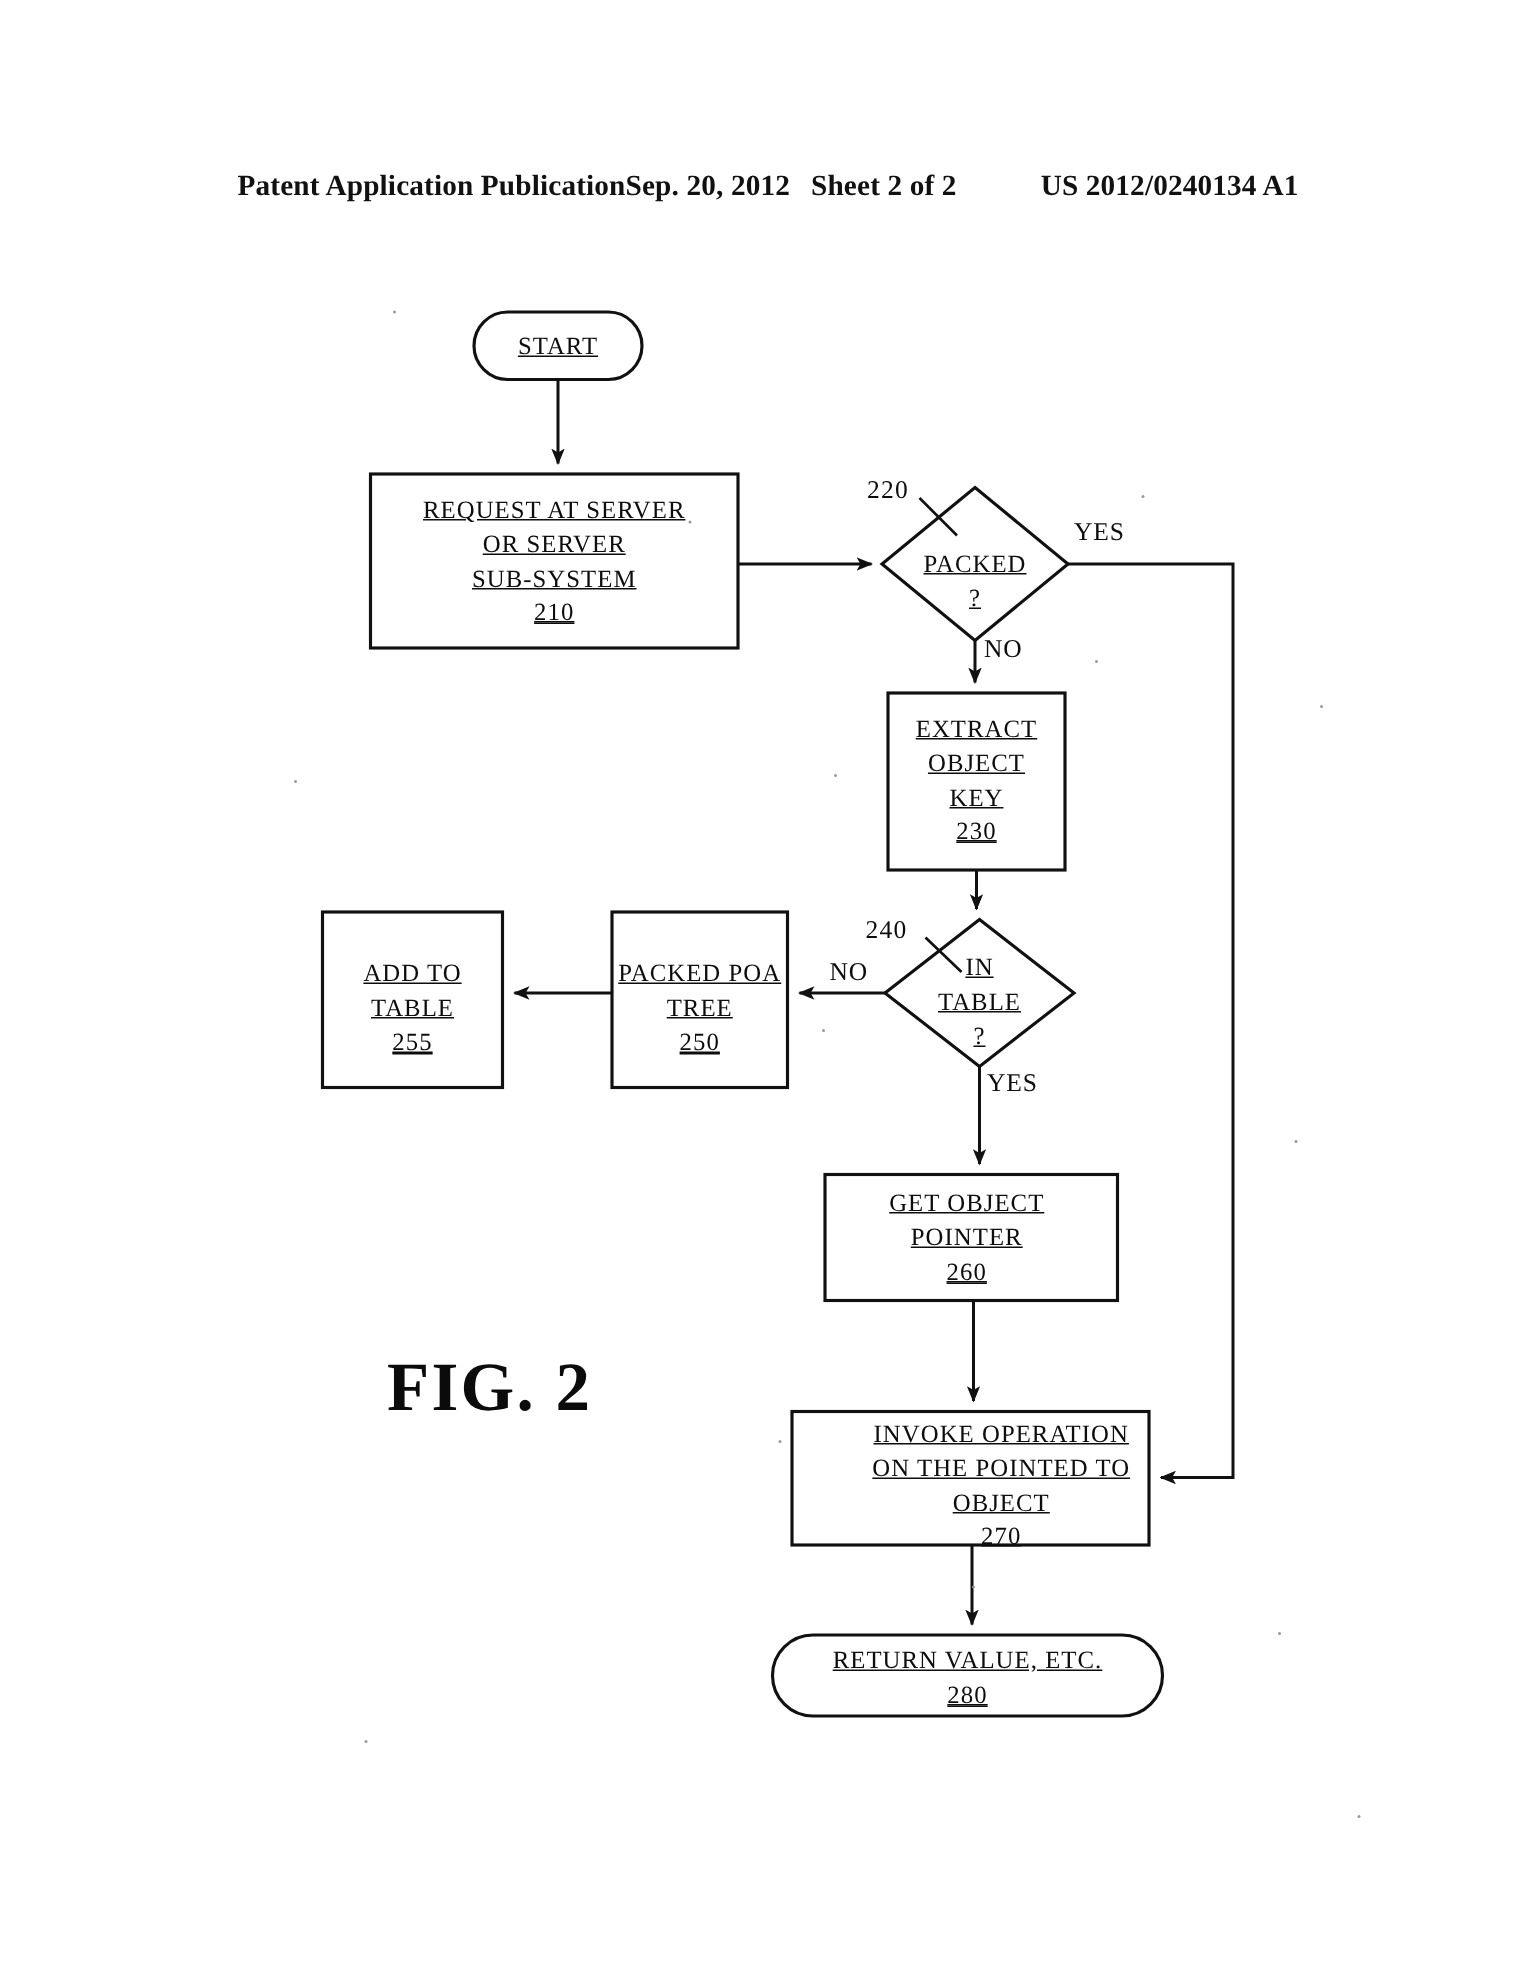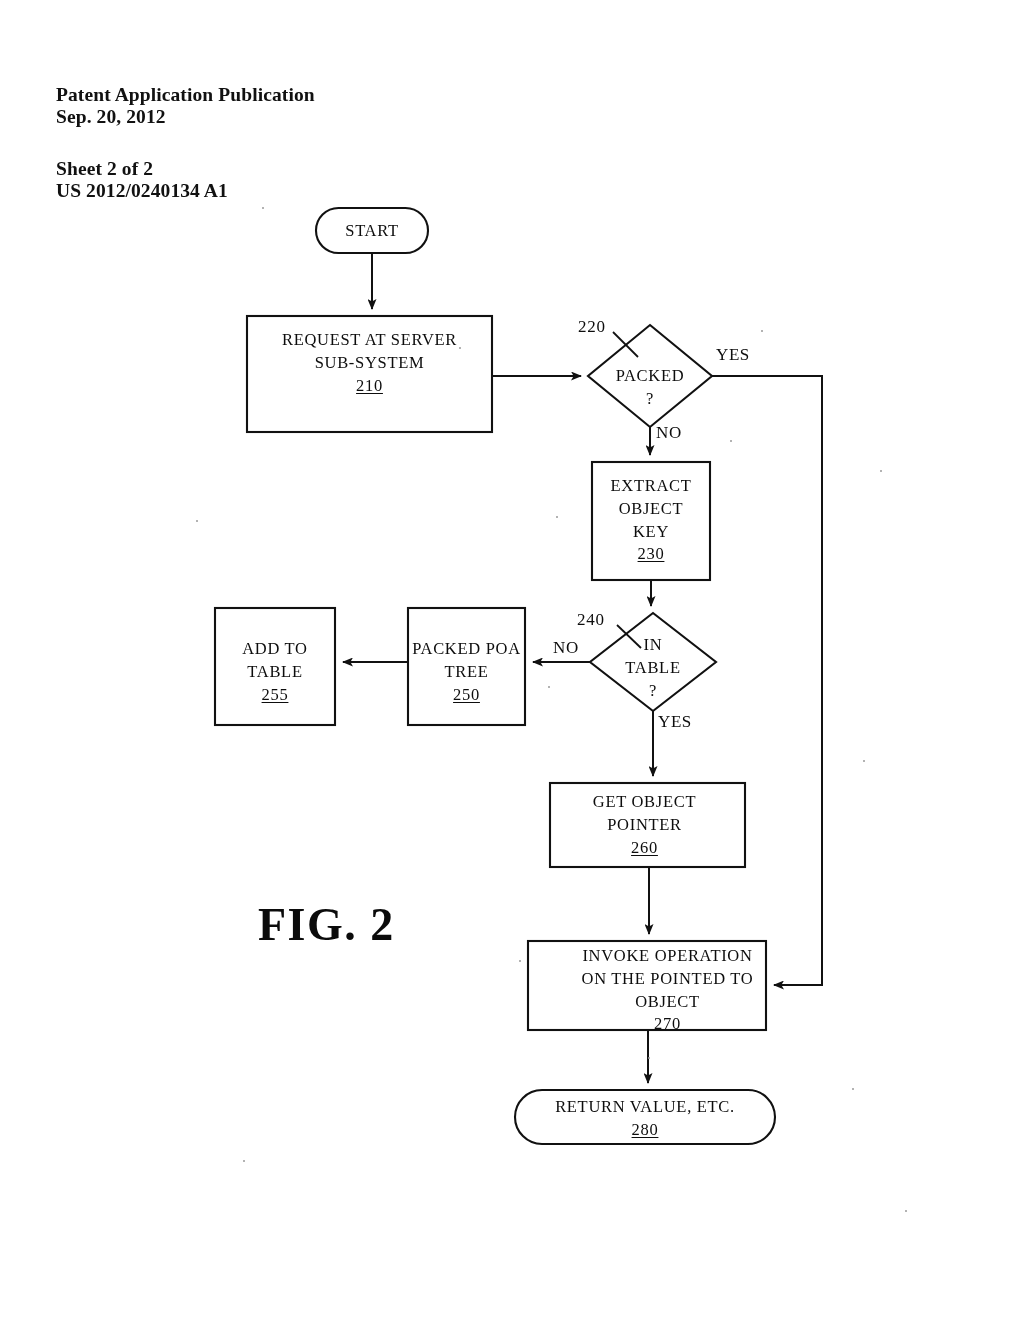--- a/index.html
+++ b/index.html
@@ -24,21 +24,20 @@
     left: 0;
     width: 1024px;
     display: flex;
     justify-content: center;
     align-items: baseline;
     font-family: "Liberation Serif", "DejaVu Serif", serif;
     font-weight: bold;
     font-size: 19.5px;
     letter-spacing: 0.1px;
     white-space: nowrap;
-    flex-direction: column;
   }
   #page-header .hdr-pub { }
   #page-header .hdr-date { }
   #page-header .hdr-sheet { margin-left: 14px; margin-top: 30px; }
   #page-header .hdr-docnum { margin-left: 56px; }
 
   
   #figure {
     position: absolute;
     top: 0;
@@ -56,20 +55,21 @@
   .node-text {
     position: absolute;
     text-align: center;
     font-family: "Liberation Serif", "DejaVu Serif", serif;
     font-size: 16.5px;
     line-height: 1.38;
     letter-spacing: 0.7px;
     color: #0d0d0d;
     white-space: nowrap;
     pointer-events: none;
+    text-decoration: underline;
   }
   .node-text .ref {
     text-decoration: underline;
     text-underline-offset: 2px;
   }
   .node-text .ref.no-rule {
     text-decoration: none;
   }
 
   .edge-label {
@@ -181,20 +181,21 @@
       <path d="M617,625 L641,648"></path>
     </g>
   </svg>
 
   <div class="node-text" style="left:316px; top:220px; width:112px;">
     <span>START</span>
   </div>
 
   <div class="node-text" style="left:247px; top:329px; width:245px;">
     <div>REQUEST AT SERVER</div>
+    <div>OR SERVER</div>
     <div>SUB-SYSTEM</div>
     <div><span class="ref">210</span></div>
   </div>
 
   <div class="node-text" style="left:588px; top:365px; width:124px;">
     <div>PACKED</div>
     <div>?</div>
   </div>
 
   <div class="node-text" style="left:592px; top:475px; width:118px;">

